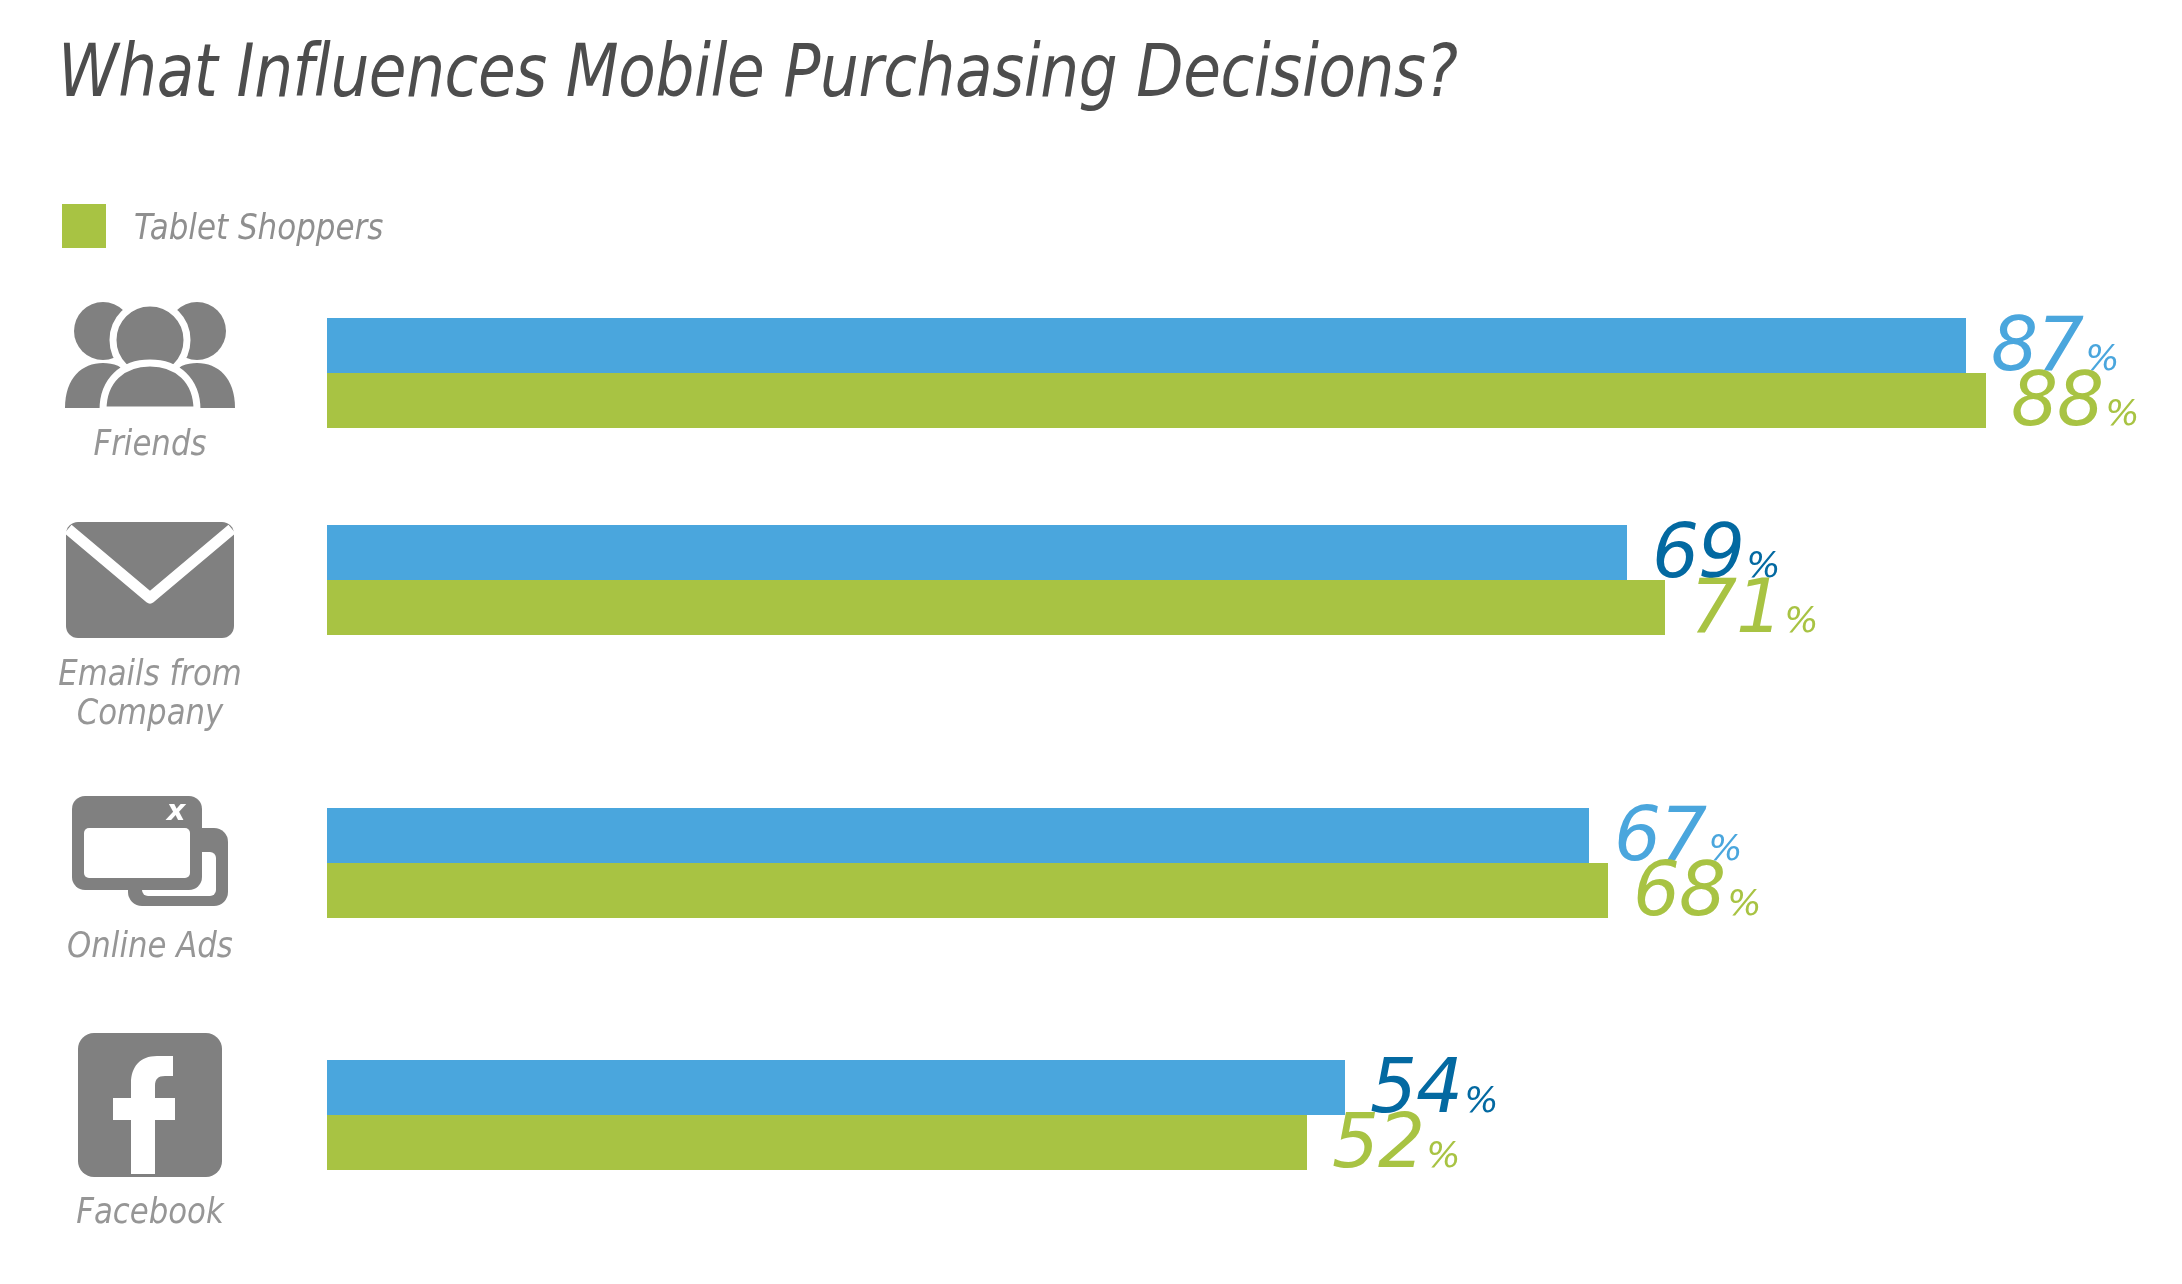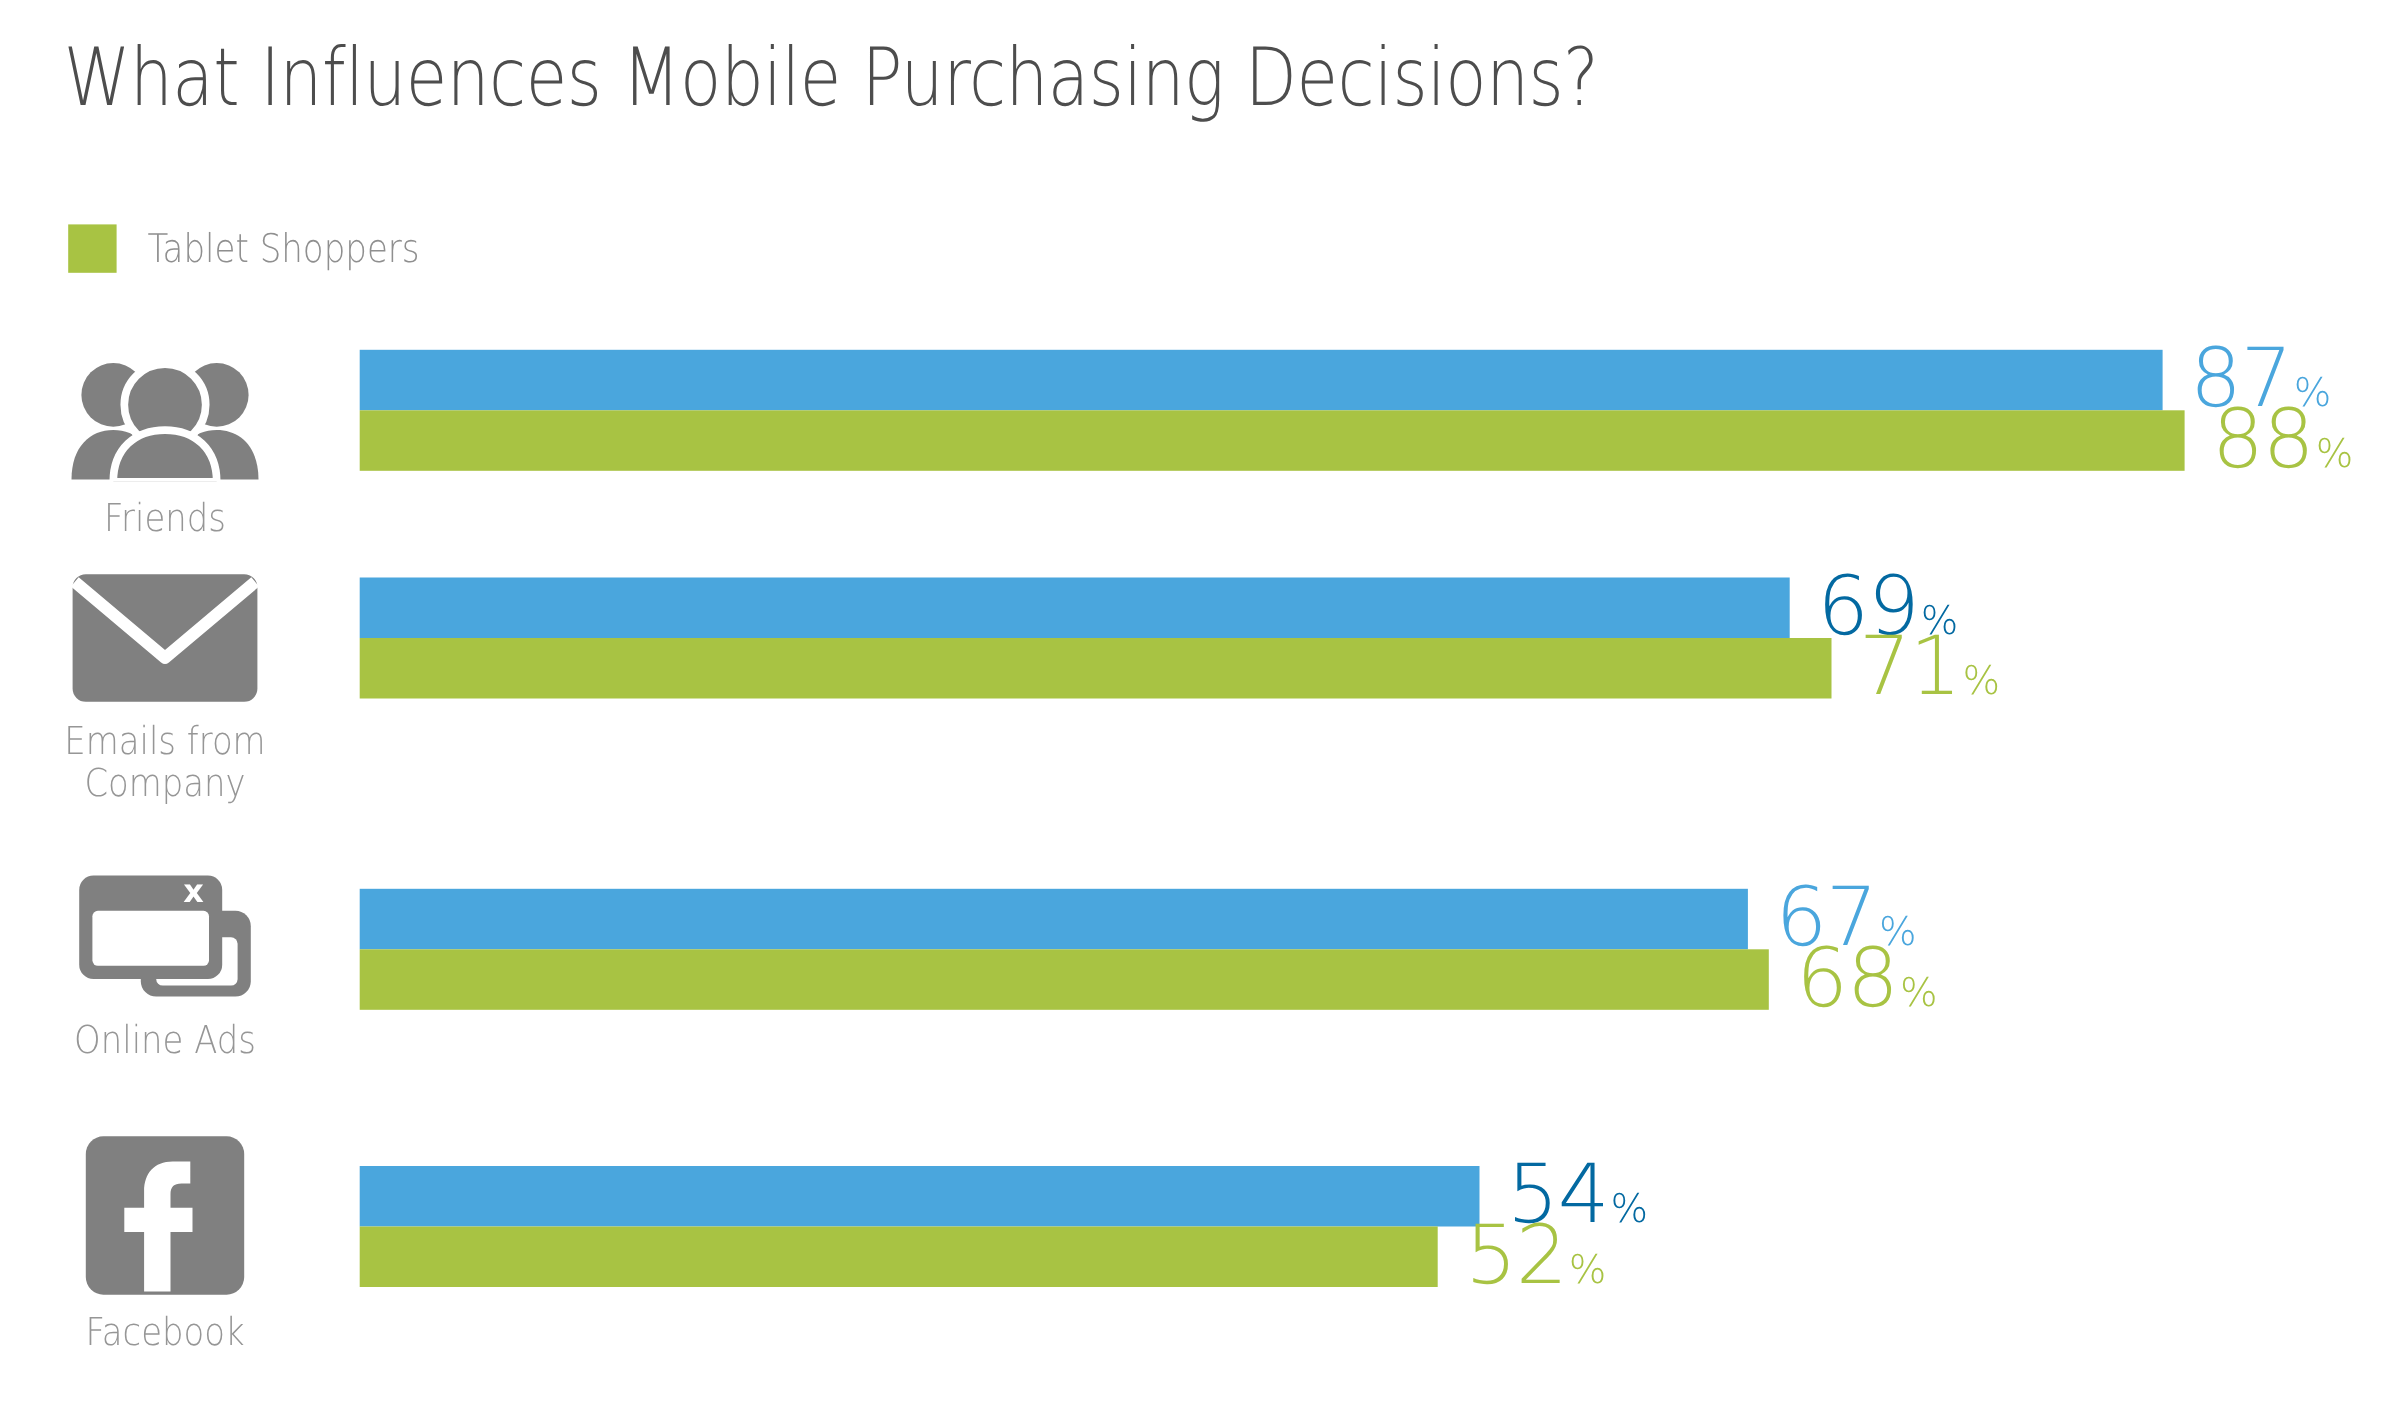--- a/index.html
+++ b/index.html
@@ -13,20 +13,21 @@
     font-family: "Liberation Sans", sans-serif;
     overflow: hidden;
     position: relative;
   }
 
   #page {
     position: relative;
     width: 2182px;
     height: 1284px;
     background: #ffffff;
+    font-style: italic;
   }
 
   
   .chart-title {
     position: absolute;
     left: 58px;
     top: 28px;
     font-size: 73px;
     font-weight: 300;
     letter-spacing: -0.5px;
@@ -147,21 +148,21 @@
   <div class="legend">
     <div class="legend-item">
       <span class="legend-swatch" style="background:#a8c343;"></span>
       <span class="legend-label">Tablet Shoppers</span>
     </div>
   </div>
 
   <div class="rows">
 
     <div class="row" style="top:300px;">
-      <div class="row-icon-wrap" style="top:28px;">
+      <div class="row-icon-wrap" style="top:0;">
         <span class="row-icon">
           <svg width="184" height="110" viewBox="0 0 184 110">
             <circle cx="45" cy="31" r="29" fill="#808080"></circle>
             <path d="M7 108 C7 78 24 63 45 63 C66 63 83 78 83 108 Z" fill="#808080"></path>
             <circle cx="139" cy="31" r="29" fill="#808080"></circle>
             <path d="M101 108 C101 78 118 63 139 63 C160 63 177 78 177 108 Z" fill="#808080"></path>
             <circle cx="92" cy="40" r="37" fill="#808080" stroke="#ffffff" stroke-width="7"></circle>
             <path d="M45 110 C45 80 65 63 92 63 C119 63 139 80 139 110 Z" fill="#808080" stroke="#ffffff" stroke-width="7"></path>
           </svg>
         </span>

